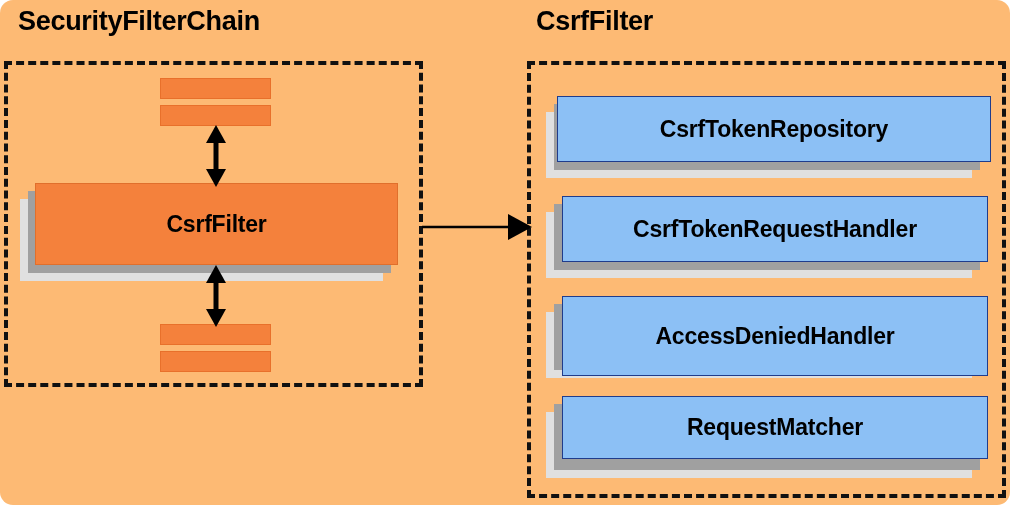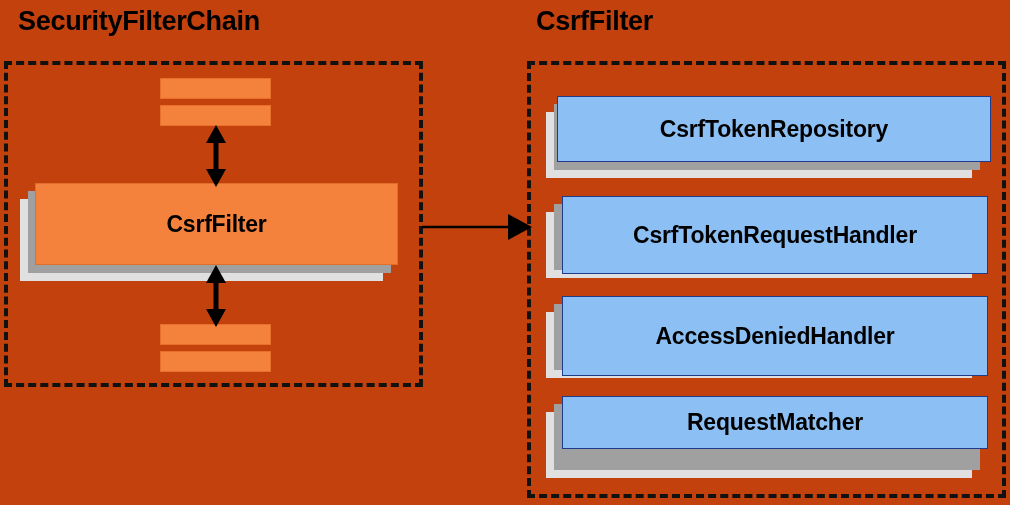--- a/index.html
+++ b/index.html
@@ -7,22 +7,23 @@
     padding: 0;
     background: #ffffff;
   }
   body {
     font-family: "Liberation Sans", sans-serif;
   }
   #canvas {
     position: relative;
     width: 1010px;
     height: 505px;
-    background: #c2410c;
+    background: #fdba74;
     overflow: hidden;
+    border-radius: 13px;
   }
   .panel-title {
     position: absolute;
     font-size: 27px;
     font-weight: bold;
     color: #000000;
     letter-spacing: -0.3px;
     white-space: nowrap;
     line-height: 1;
   }
@@ -143,29 +144,29 @@
   <div class="dashed-panel" id="panel-right"></div>
 
   <div class="shadow-light" style="left:546px; top:112px; width:426px; height:66px;"></div>
   <div class="shadow-dark" style="left:554px; top:104px; width:426px; height:66px;"></div>
   <div class="blue-box" style="left:557px; top:96px; width:434px; height:66px;">
     <span class="label">CsrfTokenRepository</span>
   </div>
 
   <div class="shadow-light" style="left:546px; top:212px; width:426px; height:66px;"></div>
   <div class="shadow-dark" style="left:554px; top:204px; width:426px; height:66px;"></div>
-  <div class="blue-box" style="left:562px; top:196px; width:426px; height:78px;">
+  <div class="blue-box" style="left:562px; top:196px; width:426px; height:66px;">
     <span class="label">CsrfTokenRequestHandler</span>
   </div>
 
   <div class="shadow-light" style="left:546px; top:312px; width:426px; height:66px;"></div>
   <div class="shadow-dark" style="left:554px; top:304px; width:426px; height:66px;"></div>
   <div class="blue-box" style="left:562px; top:296px; width:426px; height:80px;">
     <span class="label">AccessDeniedHandler</span>
   </div>
 
   <div class="shadow-light" style="left:546px; top:412px; width:426px; height:66px;"></div>
   <div class="shadow-dark" style="left:554px; top:404px; width:426px; height:66px;"></div>
-  <div class="blue-box" style="left:562px; top:396px; width:426px; height:53px;">
+  <div class="blue-box" style="left:562px; top:396px; width:426px; height:63px;">
     <span class="label">RequestMatcher</span>
   </div>
 
 </div>
 
 </body></html>

